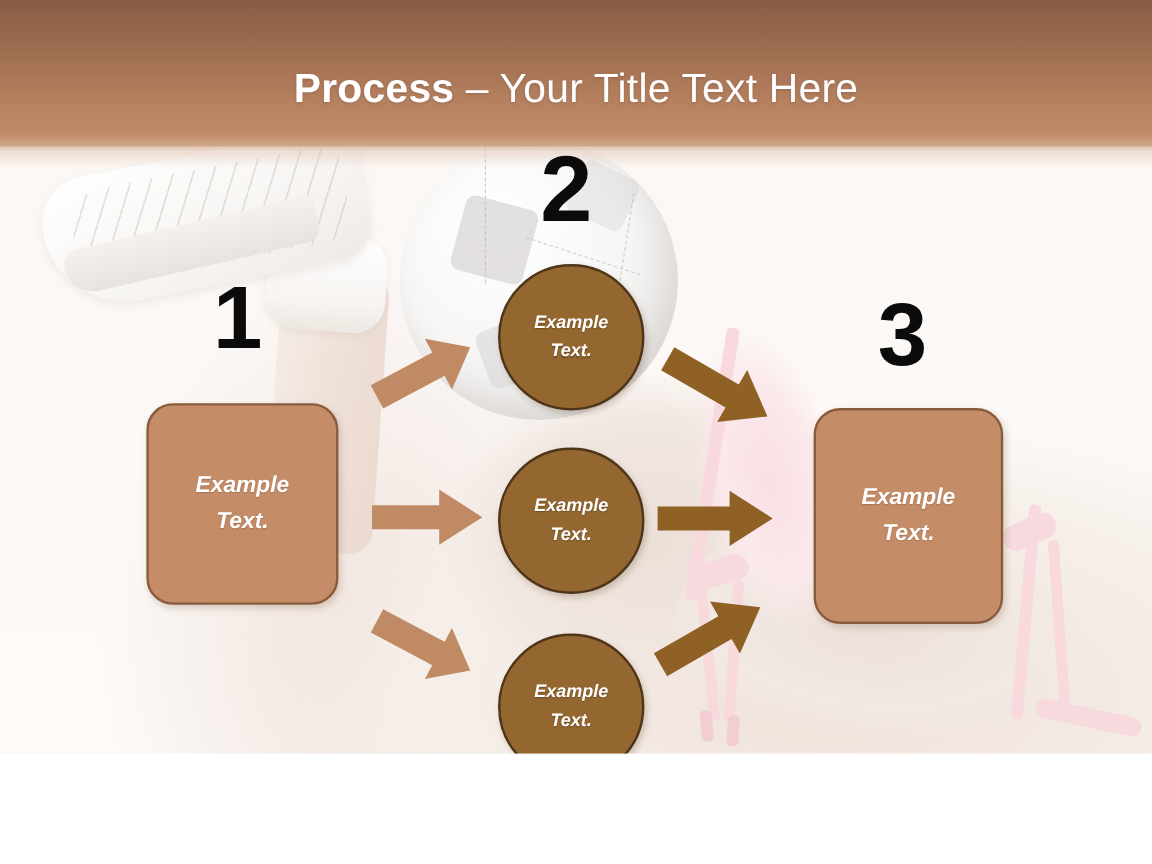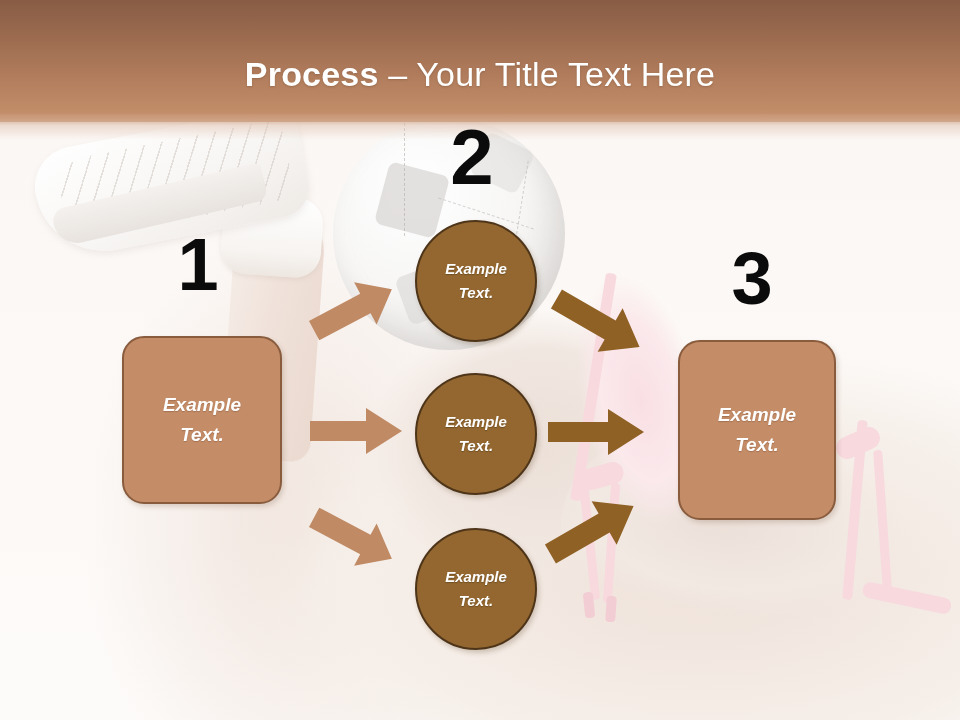--- a/index.html
+++ b/index.html
@@ -4,21 +4,21 @@
 <style>
   html,body{margin:0;padding:0;}
   body{
     width:960px;height:720px;
     font-family:"Liberation Sans", sans-serif;
     background:#ffffff;
     overflow:hidden;
   }
   #slide{
     position:relative;
-    width:960px;height:720px;
+    width:960px;height:628px;
     background:#fdf9f6;
     overflow:hidden;
   }
 
   
   .bg-photo{position:absolute;left:0;top:0;width:960px;height:720px;overflow:hidden;}
   .bg-base{
     position:absolute;left:0;top:110px;width:960px;height:610px;
     background:
       radial-gradient(ellipse 620px 300px at 700px 470px, #efe2da 0%, #f6efe9 55%, rgba(250,246,242,0) 78%),

